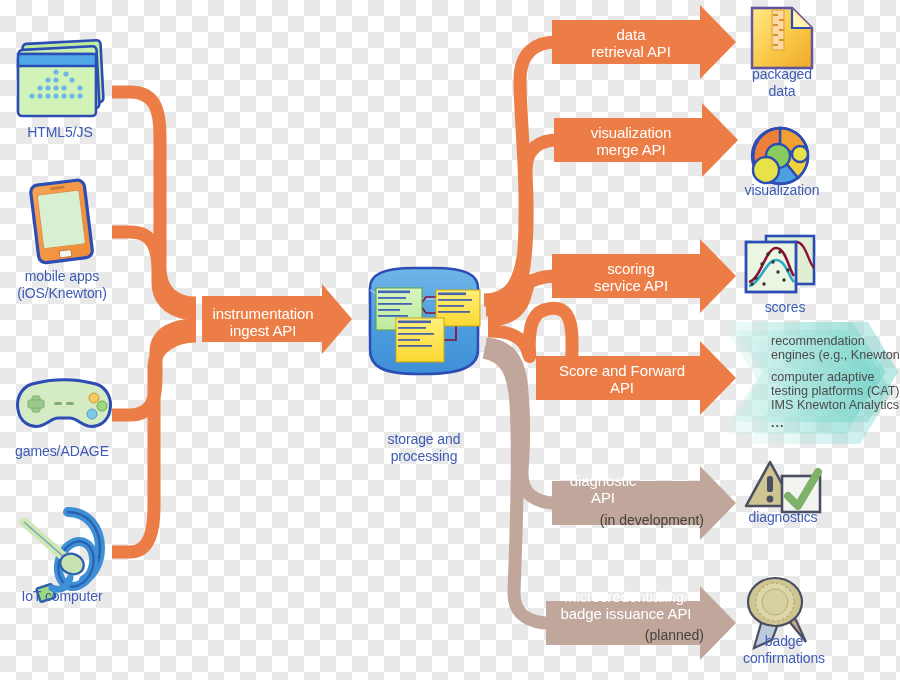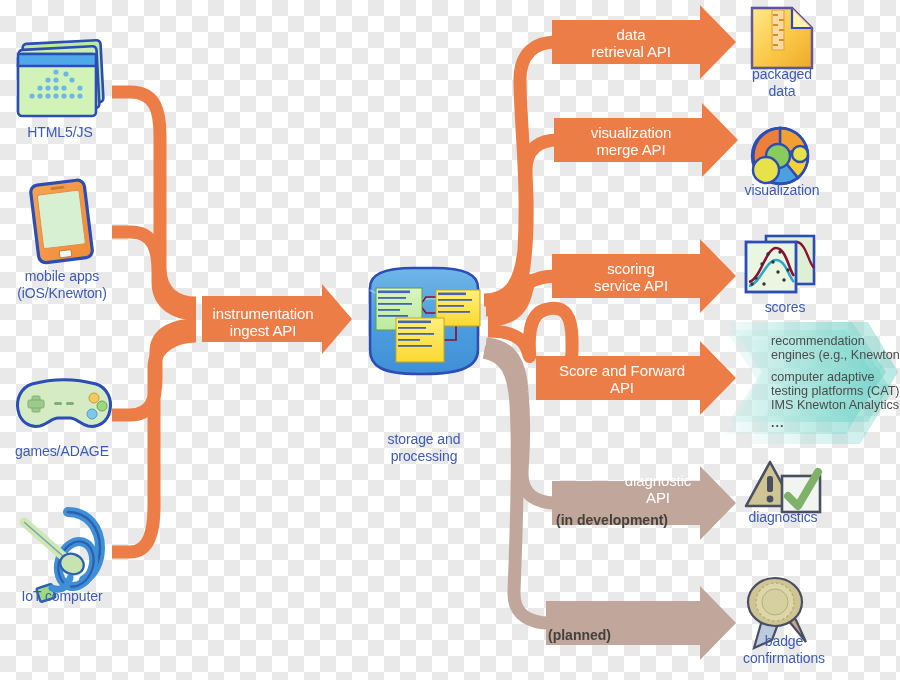--- a/index.html
+++ b/index.html
@@ -36,22 +36,22 @@
     line-height: 1.15;
     text-align: center;
     white-space: pre-line;
     letter-spacing: -0.1px;
   }
   .subtext {
     position: absolute;
     color: #45413c;
     font-size: 14px;
     line-height: 1.15;
-    text-align: left;
-    font-weight: bold;
+    text-align: right;
+    font-weight: normal;
     white-space: pre-line;
   }
   .fwdtext {
     position: absolute;
     color: #4c4c4c;
     font-size: 12.6px;
     line-height: 1.13;
     text-align: left;
     white-space: pre-line;
     margin-left: 35px;
@@ -322,22 +322,24 @@
 processing</div>
 
   <div class="arrowtext" style="left:556px; top:26px; width:150px;">data
 retrieval API</div>
   <div class="arrowtext" style="left:556px; top:124px; width:150px;">visualization
 merge API</div>
   <div class="arrowtext" style="left:556px; top:260px; width:150px;">scoring
 service API</div>
   <div class="arrowtext" style="left:540px; top:362px; width:164px;">Score and Forward
 API</div>
-  <div class="arrowtext" style="left:584px; top:472px; width:148px;text-align:center;">diagnostic
+  <div class="arrowtext" style="left:529px; top:472px; width:148px;text-align:center;">diagnostic
 API</div>
+  <div class="arrowtext" style="left:548px; top:588px; width:156px;">microcredentialing/
+badge issuance API</div>
 
   <div class="subtext" style="left:556px; top:512px; width:148px;">(in development)</div>
   <div class="subtext" style="left:548px; top:627px; width:156px;">(planned)</div>
 
   <div class="lbl" style="left:730px; top:66px; width:104px;">packaged
 data</div>
   <div class="lbl" style="left:718px; top:182px; width:128px;">visualization</div>
   <div class="lbl" style="left:740px; top:299px; width:90px;">scores</div>
   <div class="lbl" style="left:728px; top:509px; width:110px;">diagnostics</div>
   <div class="lbl" style="left:718px; top:633px; width:132px;">badge

